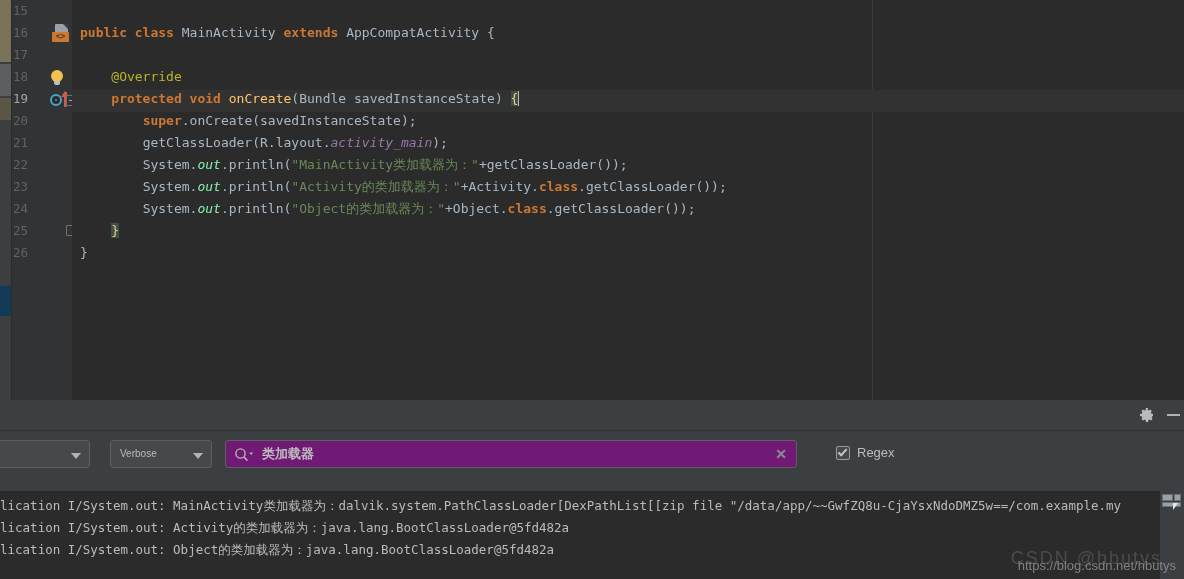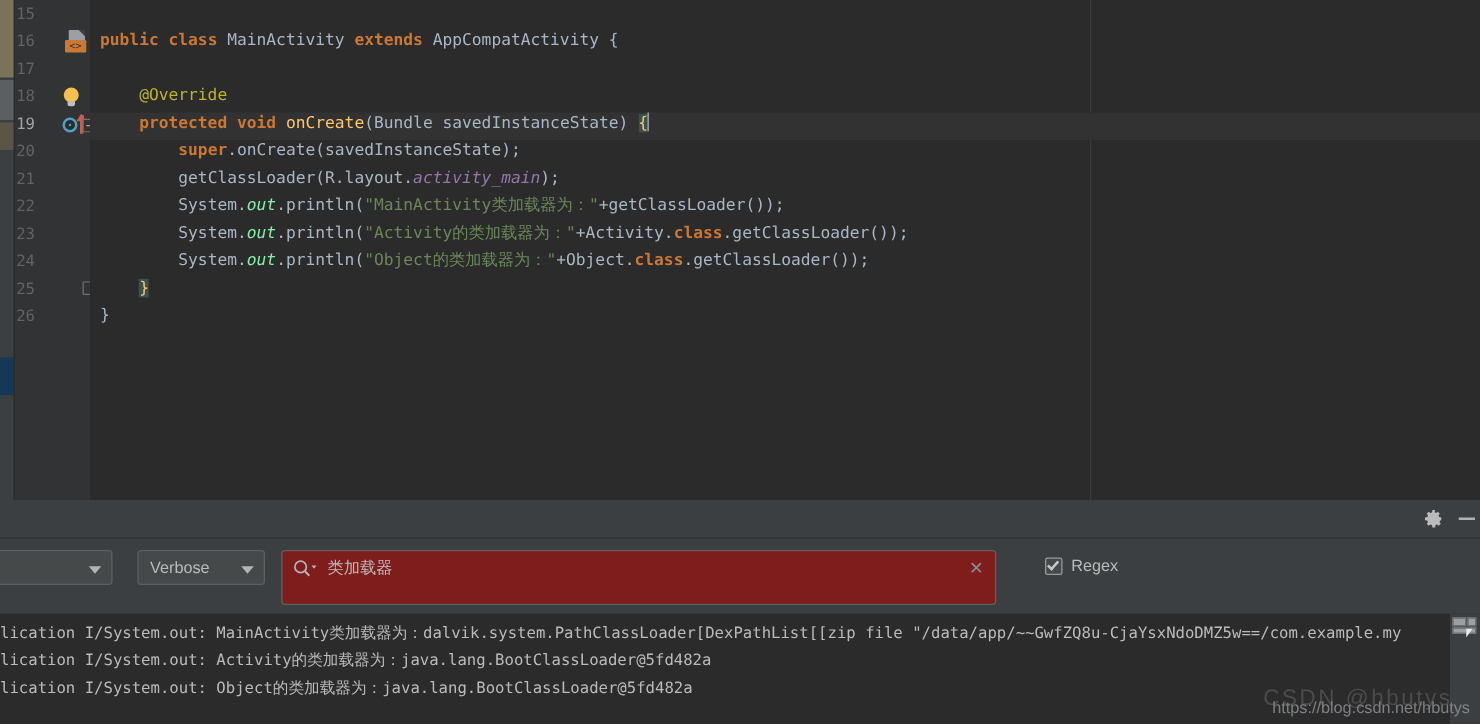--- a/index.html
+++ b/index.html
@@ -157,36 +157,36 @@
     position: absolute; right: 4px; top: 14px; width: 13px; height: 2px;
     background: #afb1b3;
   }
 
   #logcat-toolbar {
     position: absolute; left: 0; top: 31px; width: 1184px; height: 46px;
   }
   .combo {
     position: absolute; height: 28px; top: 9px;
     background: #45494a; border: 1px solid #5e6060; border-radius: 3px;
-    color: #bbbbbb; font-size: 13px; line-height: 26px; text-align: center;
+    color: #bbbbbb; font-size: 10px; line-height: 26px; text-align: center;
   }
   .combo .label { position: absolute; left: 9px; white-space: nowrap; }
   .combo .arrow {
     position: absolute; right: 8px; top: 12px;
     border-left: 5px solid transparent; border-right: 5px solid transparent;
     border-top: 6px solid #b4b4b4;
   }
 
   #combo-device { left: -90px; width: 180px; }
   #combo-level  { left: 110px; width: 102px; }
   #combo-scope  { left: 920px; width: 260px; }
 
   #search-box {
-    position: absolute; left: 225px; top: 9px; width: 572px; height: 44px;
-    background: #7f1d1d; border: 1px solid #5e6060; border-radius: 3px;
+    position: absolute; left: 225px; top: 9px; width: 572px; height: 28px;
+    background: #701a75; border: 1px solid #5e6060; border-radius: 3px; font-weight: bold;
   }
   #search-icon { position: absolute; left: 8px; top: 6px; width: 20px; height: 15px; }
   #search-value {
     position: absolute; left: 36px; top: 0; line-height: 26px;
     font-size: 13px; color: #bbbbbb;
   }
   #search-clear {
     position: absolute; right: 7px; top: 5px; width: 16px; height: 16px;
     color: #8b8d8e; font-size: 14px; line-height: 16px; text-align: center;
   }

